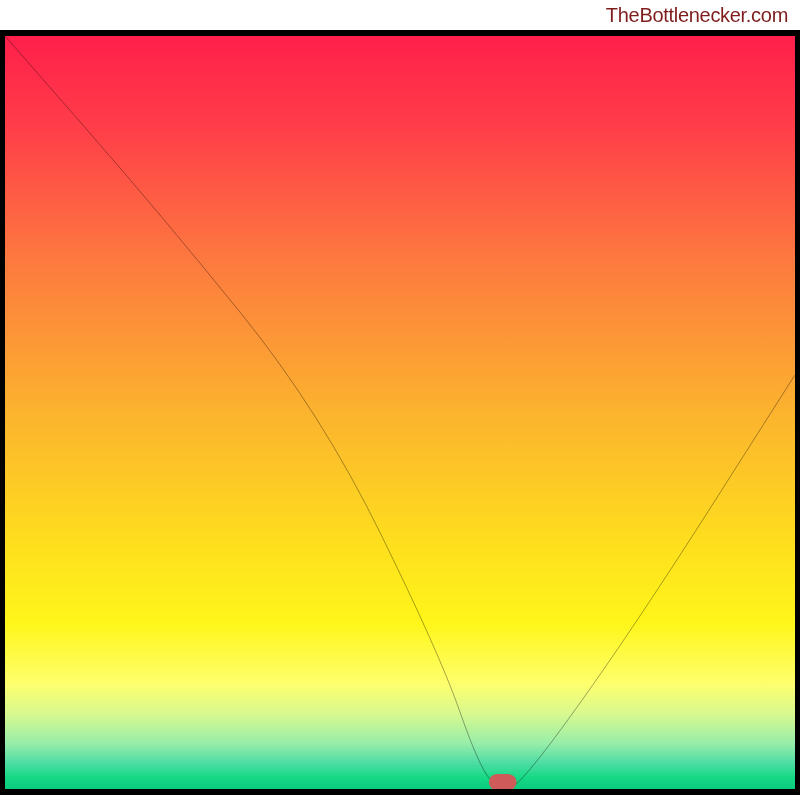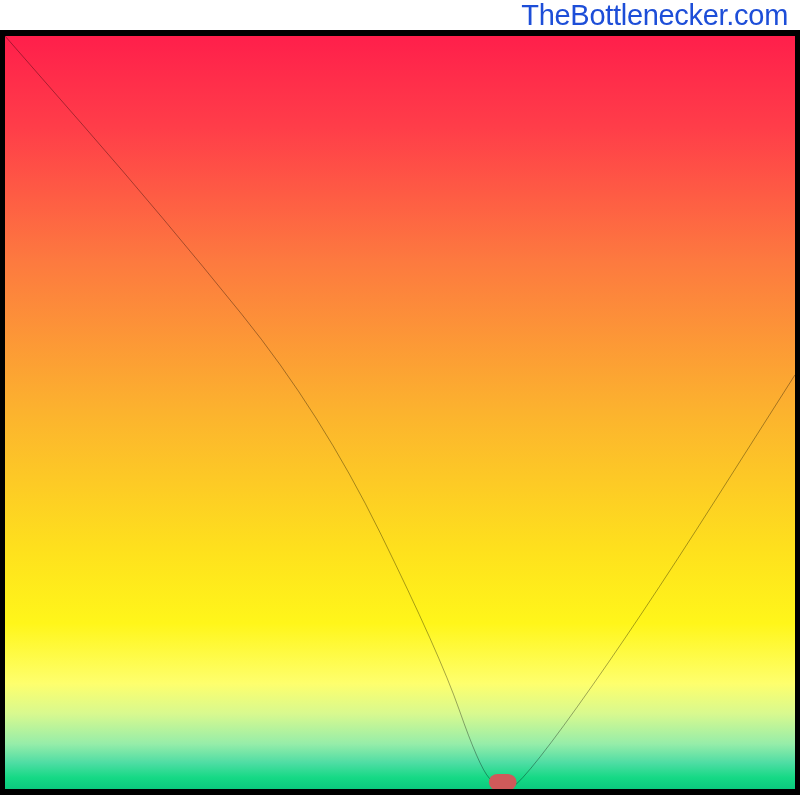--- a/index.html
+++ b/index.html
@@ -12,22 +12,22 @@
     overflow: hidden;
   }
   .header-row {
     height: 30px;
     display: flex;
     justify-content: flex-end;
     align-items: center;
     padding-right: 12px;
   }
   .source-label {
-    color: #1d4ed8;
-    font-size: 29px;
+    color: #7f1d1d;
+    font-size: 20px;
     font-weight: 400;
     letter-spacing: -0.3px;
   }
   .chart-frame {
     position: relative;
     left: 0;
     top: 0;
     width: 800px;
     height: 765px;
     border: 5px solid #000000;

